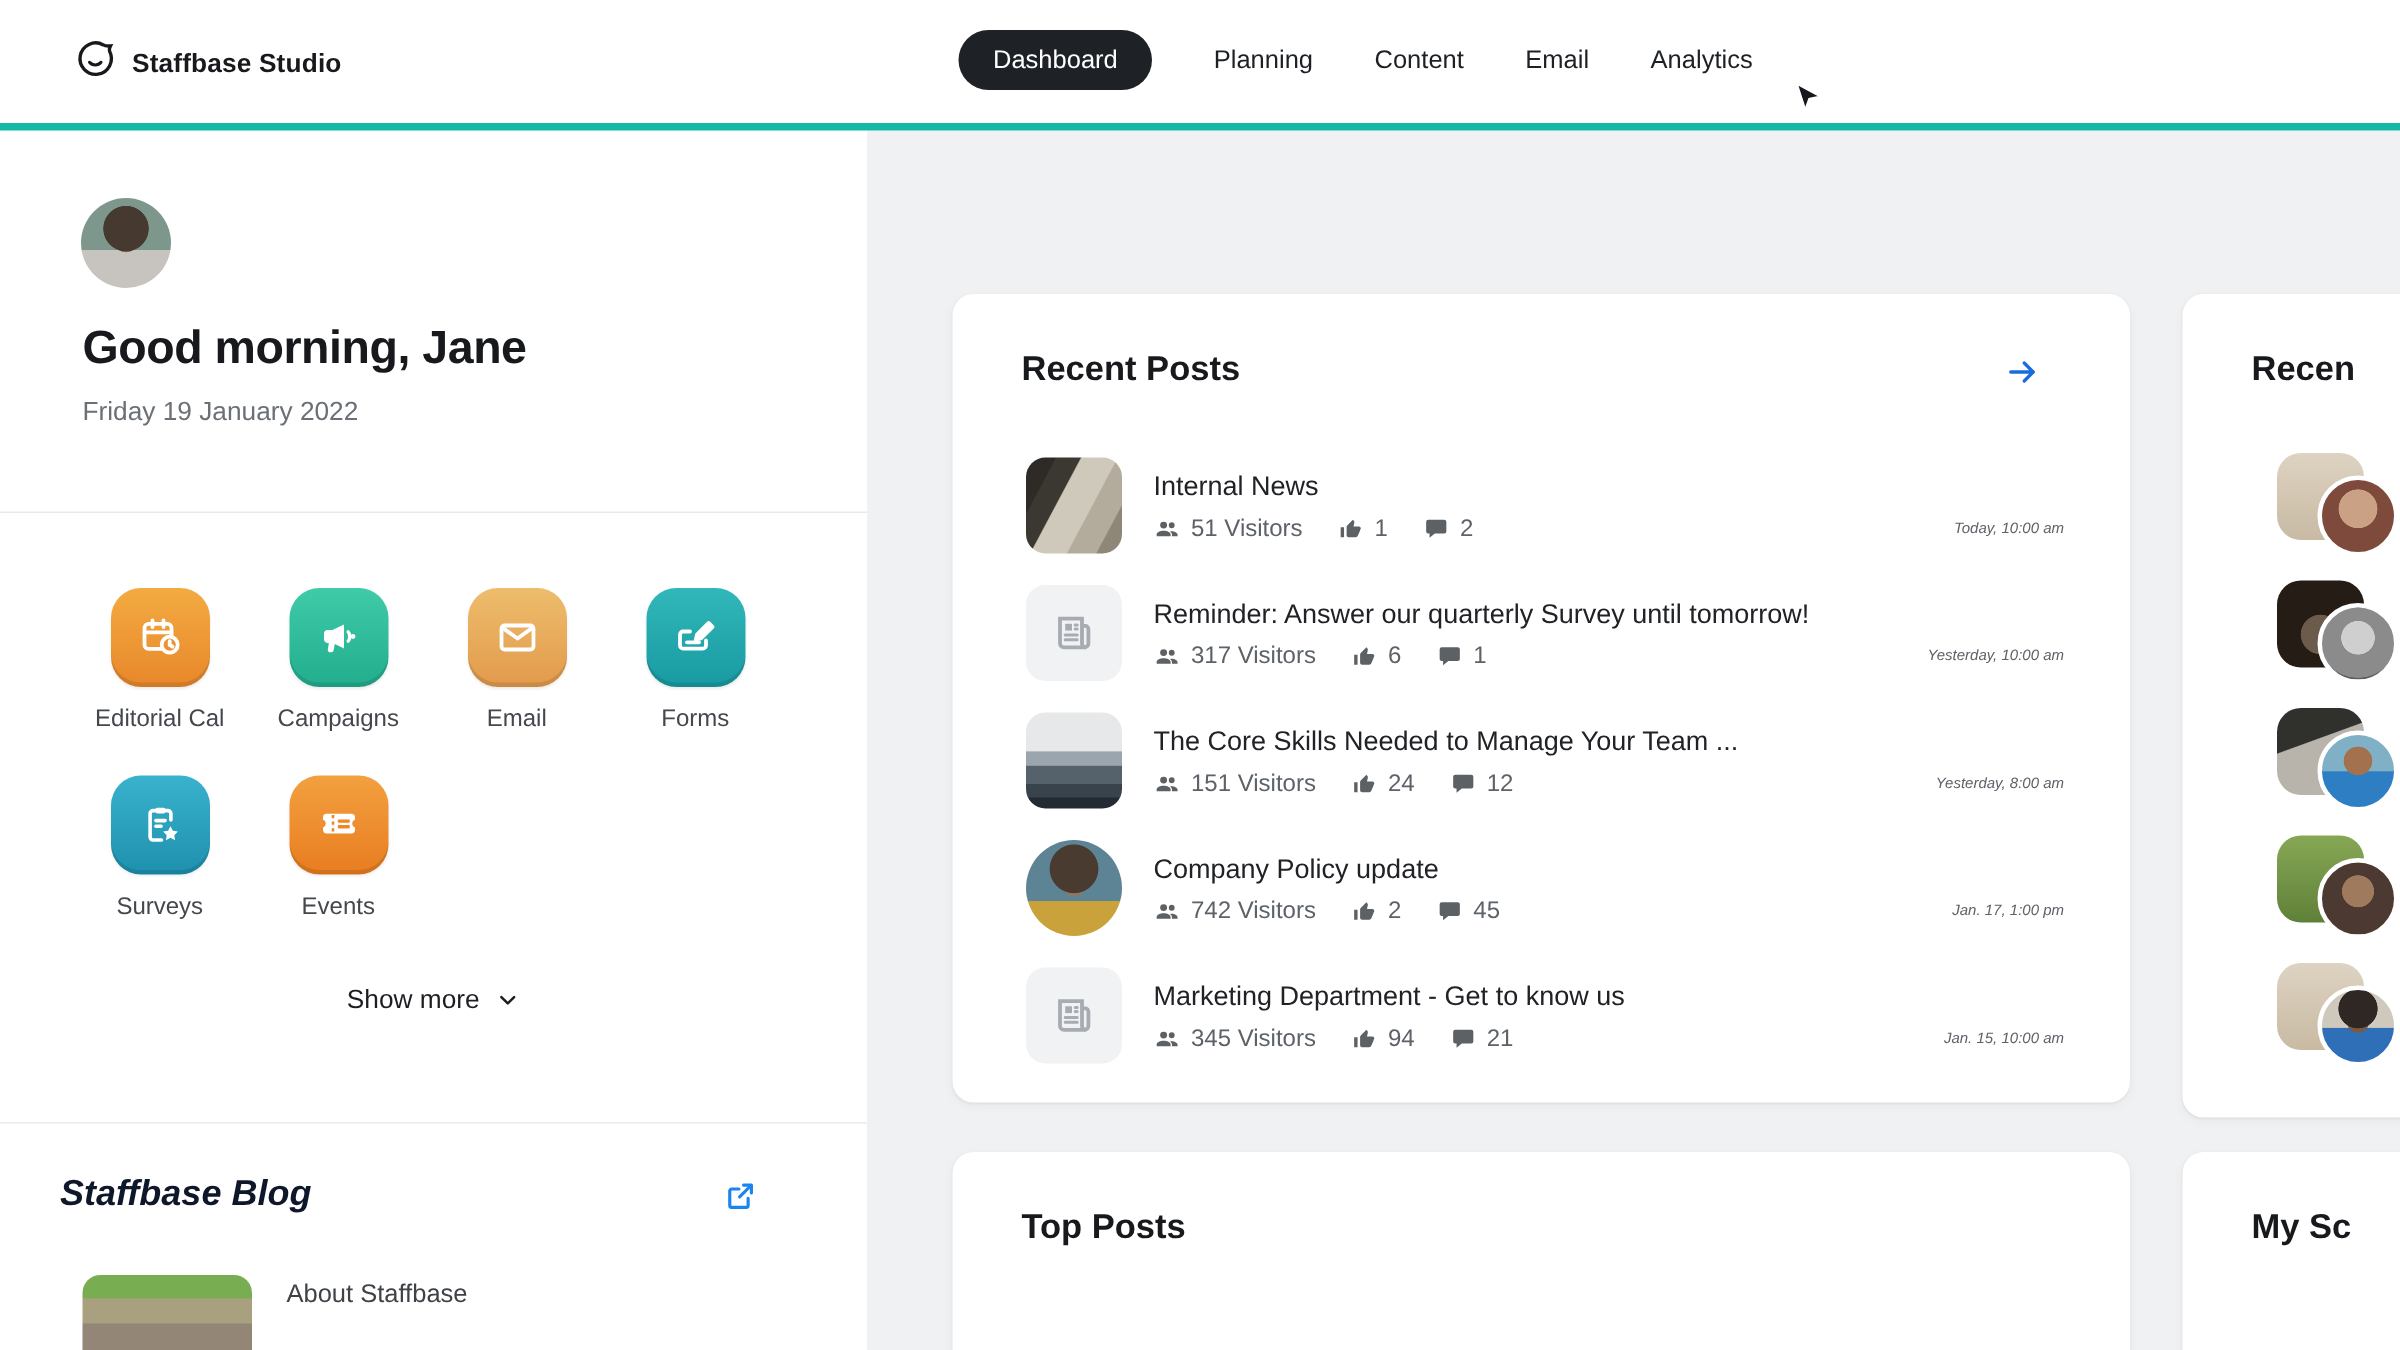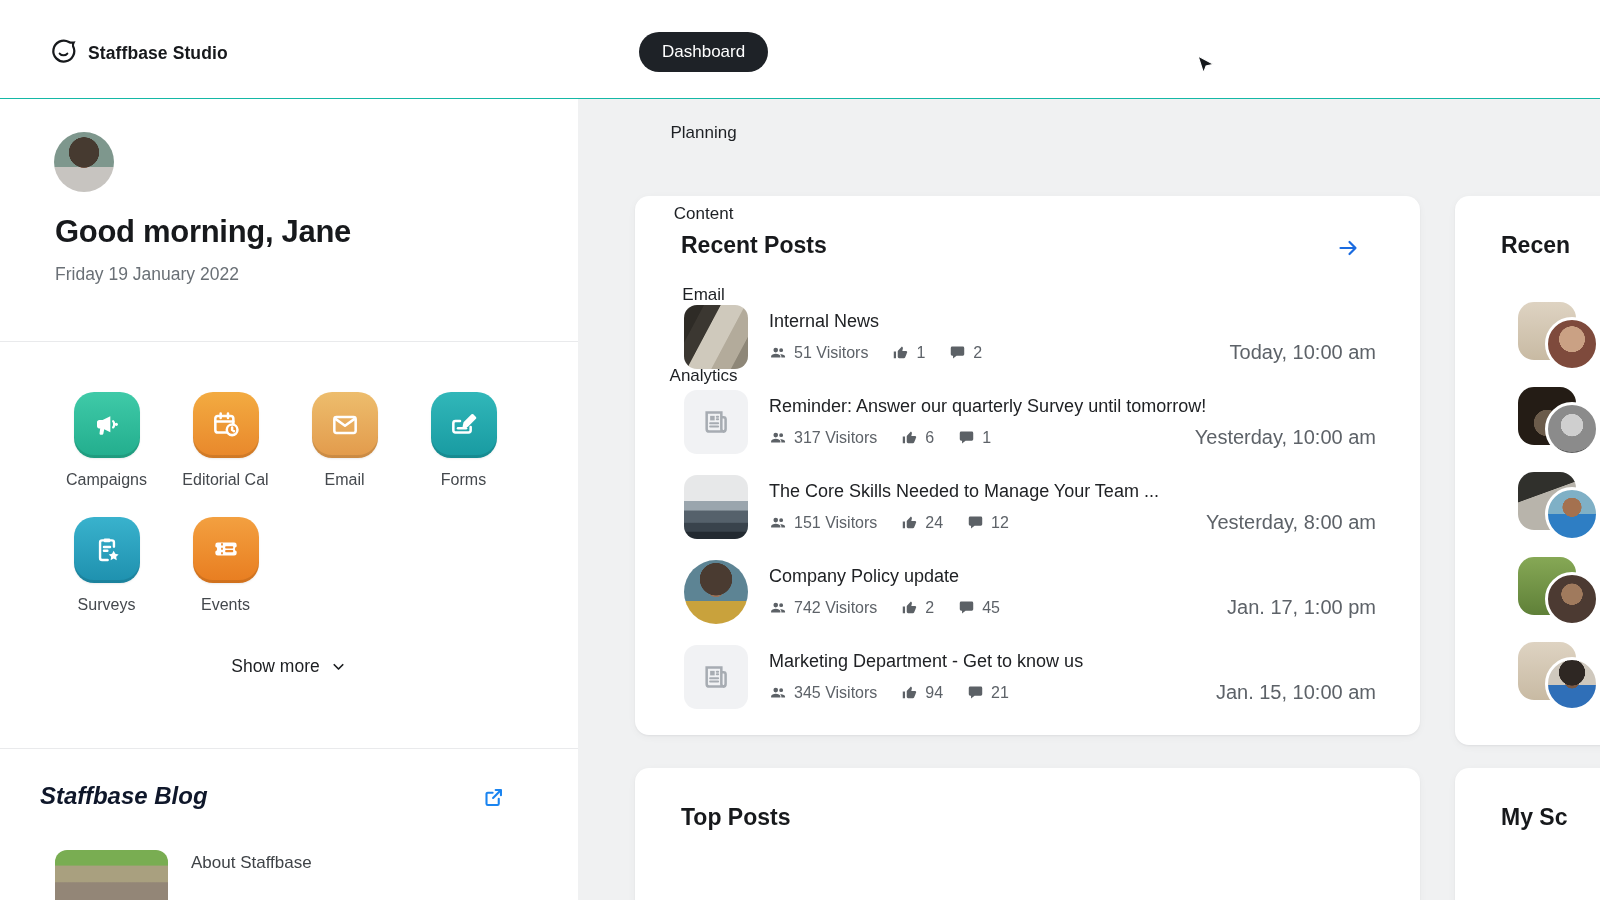--- a/index.html
+++ b/index.html
@@ -2,25 +2,25 @@
 <html><head>
 <meta charset="utf-8">
 <style>
   * { margin:0; padding:0; box-sizing:border-box; }
   html,body { width:1600px; height:900px; overflow:hidden; }
   body {
     font-family:"Liberation Sans","DejaVu Sans",sans-serif;
     background:#ffffff; color:#1d2024; position:relative;
   }
   
-  .topbar { position:absolute; left:0; top:16px; width:1600px; height:83px;
-    background:#fff; border-bottom:1px solid #14b8a6; z-index:5; }
+  .topbar { position:absolute; left:0; top:4px; width:1600px; height:83px;
+    background:#fff; border-bottom:5px solid #14b8a6; z-index:5; }
   .brand { position:absolute; left:50px; top:22px; display:flex; align-items:center; gap:11px; }
   .brand-name { font-size:17.5px; font-weight:700; color:#17191c; letter-spacing:.1px; }
-  .nav { position:absolute; left:639px; top:16px; display:flex; align-items:center; gap:41px;flex-direction:column; }
+  .nav { position:absolute; left:639px; top:16px; display:flex; align-items:center; gap:41px; }
   .nav-item { font-size:17px; font-weight:500; color:#1d2024; line-height:40px; cursor:default; }
   .nav-item.active { background:#1e2227; color:#fff; border-radius:21px; padding:0 23px; }
   
   .sidebar { position:absolute; left:0; top:84px; width:582px; height:816px; background:#fff; }
   .avatar { position:absolute; left:54px; top:48px; width:60px; height:60px; border-radius:50%;
     background:
       radial-gradient(circle at 50% 34%, #463a30 0 30%, rgba(0,0,0,0) 31%),
       radial-gradient(circle at 50% 46%, #96705c 0 19%, rgba(0,0,0,0) 20%),
       linear-gradient(180deg, #7e978d 0 58%, #c7c4c0 58% 100%); }
   .greeting { position:absolute; left:55px; top:130px; font-size:31px; font-weight:700; letter-spacing:-.3px; color:#17191c; }
@@ -69,21 +69,21 @@
   .ph-person { border-radius:50%;
     background:
       radial-gradient(circle at 50% 30%, #4a3b31 0 29%, rgba(0,0,0,0) 30%),
       radial-gradient(circle at 50% 44%, #9a7258 0 18%, rgba(0,0,0,0) 19%),
       linear-gradient(180deg,#5d8494 0 64%, #c9a23c 64% 100%); }
   .post-text { flex:1; padding-top:2px; }
   .post-title { font-size:18px; font-weight:500; color:#202225; margin-bottom:9px; white-space:nowrap; }
   .post-meta { display:flex; align-items:center; font-size:16px; color:#5d6268; }
   .meta-group { display:flex; align-items:center; gap:7px; margin-right:24px; }
   .meta-group svg { flex:none; }
-  .post-time { margin-left:auto; font-size:20px; color:#5d6268; }
+  .post-time { margin-left:auto; font-size:10px; color:#5d6268;font-style:italic; }
   
   .rr-feed { position:absolute; left:63px; top:106px; }
   .rr-row { position:relative; width:120px; height:85px; }
   .rr-thumb { position:absolute; left:0; top:0; width:58px; height:58px; border-radius:16px; }
   .rr-ava { position:absolute; left:27px; top:15px; width:54px; height:54px; border-radius:50%; border:3px solid #fff; }
   .rr-t1,.rr-t5 { background:linear-gradient(180deg,#ded3c2,#c8baa3); }
   .rr-t2 { background:radial-gradient(circle at 50% 62%, #6b5b4a 0 28%, #241c15 29%); }
   .rr-t3 { background:linear-gradient(160deg,#30302c 0 38%, #b8b4ab 39% 100%); }
   .rr-t4 { background:linear-gradient(180deg,#86a855,#5f8038); }
   .rr-a1 { background:radial-gradient(circle at 50% 40%, #caa184 0 34%, #7e4a3c 35% 100%); }
@@ -117,39 +117,39 @@
 </header>
 
 <aside class="sidebar">
   <div class="avatar"></div>
   <h1 class="greeting">Good morning, Jane</h1>
   <div class="date">Friday 19 January 2022</div>
   <div class="divider div1"></div>
 
   <div class="apps">
     <div class="app">
-      <div class="tile tile-campaigns">
-        <svg width="32" height="32" viewBox="0 0 24 24" fill="#fff">
-          <path d="M14.5 5.5v12l-4.6-2.3-.6 3.2c-.1.6-.6 1-1.2 1h-.5c-.7 0-1.3-.6-1.2-1.3l.5-3.4h-.7c-1 0-1.7-.8-1.7-1.7v-3c0-1 .8-1.7 1.7-1.7h2.5z"></path>
-          <path d="M16.6 9.2c1 .9 1 3.7 0 4.6" fill="none" stroke="#fff" stroke-width="1.7" stroke-linecap="round"></path>
-          <circle cx="19" cy="11.5" r="1.2"></circle>
-        </svg>
-      </div>
-      <div class="app-label">Campaigns</div>
-    </div>
-    <div class="app">
       <div class="tile tile-editorial">
         <svg width="32" height="32" viewBox="0 0 24 24" fill="none" stroke="#fff" stroke-width="1.9" stroke-linecap="round">
           <rect x="4" y="5.2" width="13.5" height="12.5" rx="2"></rect>
           <path d="M8 3.4v3.4M13.5 3.4v3.4M4 9.4h13.5"></path>
           <circle cx="16.6" cy="15.6" r="4" fill="#ec9232"></circle>
           <path d="M16.6 13.8v1.9l1.4.9"></path>
         </svg>
       </div>
       <div class="app-label">Editorial Cal</div>
+    </div>
+    <div class="app">
+      <div class="tile tile-campaigns">
+        <svg width="32" height="32" viewBox="0 0 24 24" fill="#fff">
+          <path d="M14.5 5.5v12l-4.6-2.3-.6 3.2c-.1.6-.6 1-1.2 1h-.5c-.7 0-1.3-.6-1.2-1.3l.5-3.4h-.7c-1 0-1.7-.8-1.7-1.7v-3c0-1 .8-1.7 1.7-1.7h2.5z"></path>
+          <path d="M16.6 9.2c1 .9 1 3.7 0 4.6" fill="none" stroke="#fff" stroke-width="1.7" stroke-linecap="round"></path>
+          <circle cx="19" cy="11.5" r="1.2"></circle>
+        </svg>
+      </div>
+      <div class="app-label">Campaigns</div>
     </div>
     <div class="app">
       <div class="tile tile-email">
         <svg width="32" height="32" viewBox="0 0 24 24" fill="none" stroke="#fff" stroke-width="1.9" stroke-linejoin="round">
           <rect x="4" y="6" width="16" height="12" rx="1.6"></rect>
           <path d="M4.6 7.2l7.4 5.3 7.4-5.3"></path>
         </svg>
       </div>
       <div class="app-label">Email</div>
     </div>

